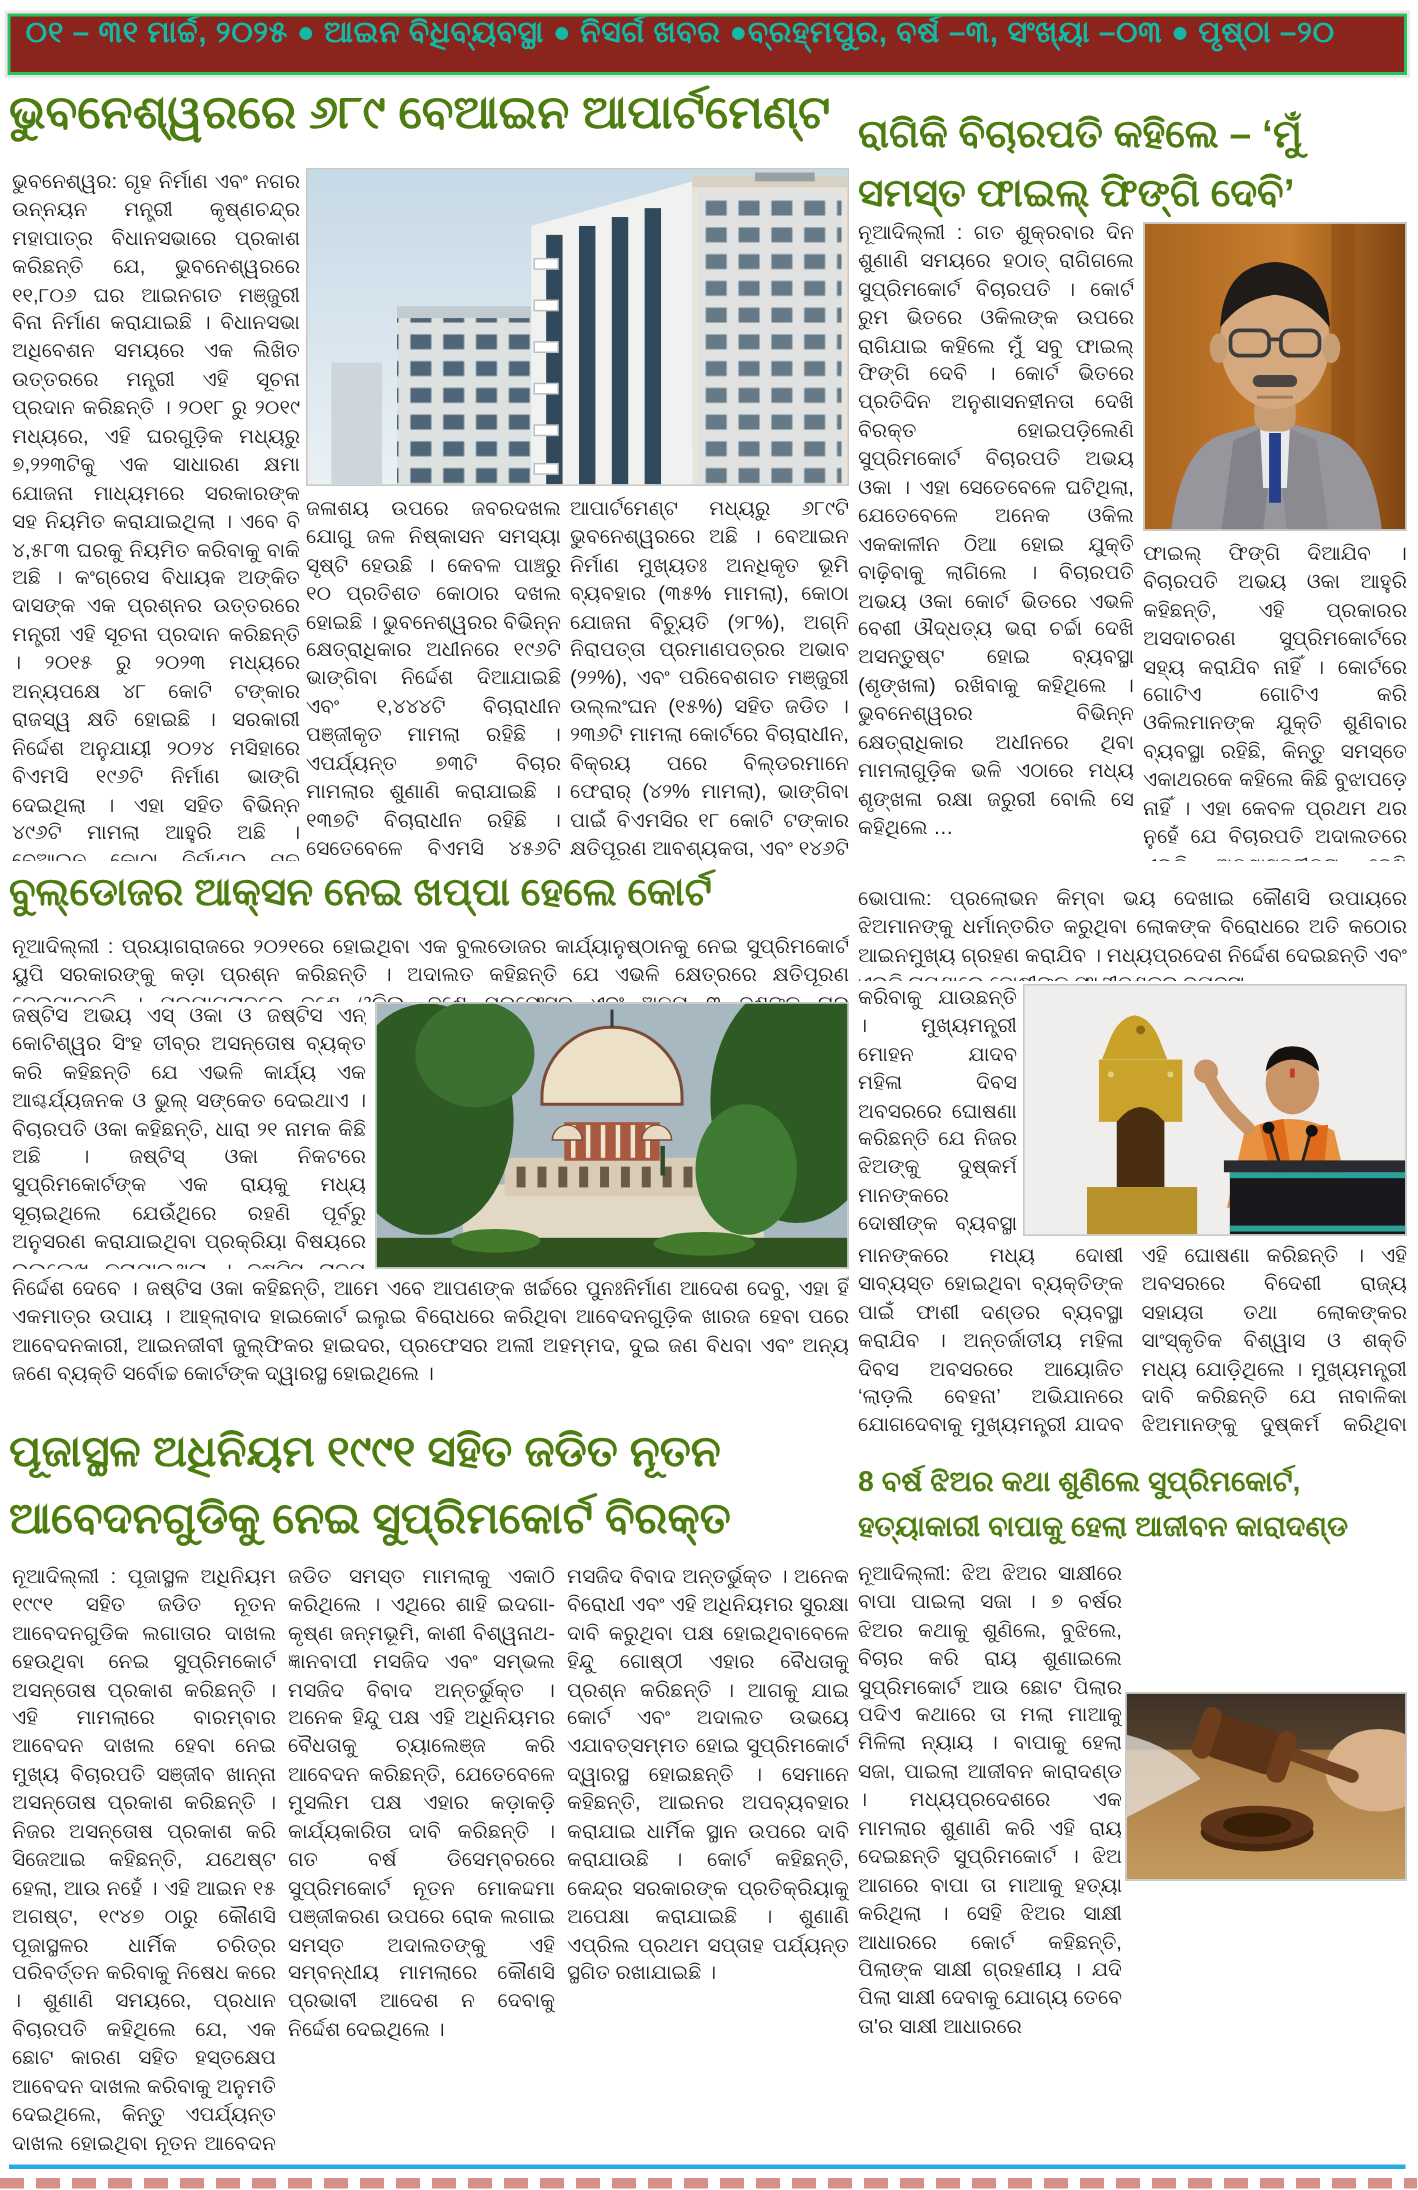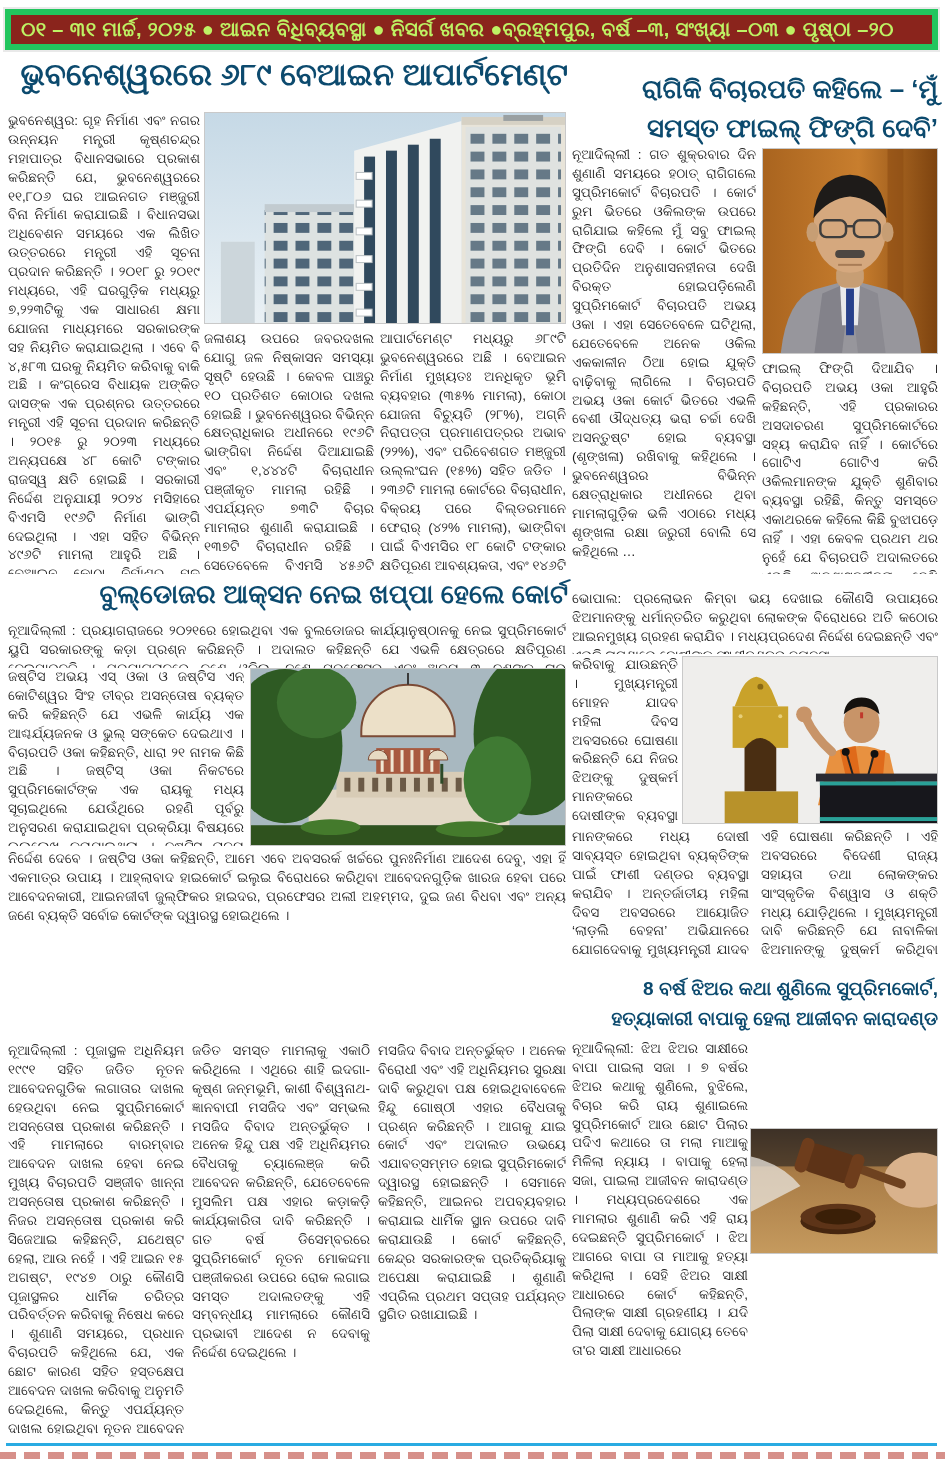--- a/index.html
+++ b/index.html
@@ -1,21 +1,21 @@
 <!DOCTYPE html>
 <html><head>
 <meta charset="utf-8">
 <style>
   html,body{margin:0;padding:0;background:#ffffff;}
   .page{position:relative;width:945px;height:1460px;background:#ffffff;overflow:hidden;
         font-family:"Liberation Sans","DejaVu Sans",sans-serif;color:#151515;}
   .masthead{position:absolute;left:5px;top:9px;width:933px;height:41px;background:#8a241c;
-            border:6px solid #22c55e;outline:2px solid #e9e9e9;display:flex;align-items:center;
-            color:#bef264;font-weight:bold;font-size:20px;letter-spacing:.3px;padding-left:10px;box-sizing:border-box;white-space:nowrap;overflow:hidden;}
-  .hl{position:absolute;font-weight:800;color:#0c4a6e;text-align:right;line-height:1.25;margin:0;}
+            border:2px solid #22c55e;outline:2px solid #e9e9e9;display:flex;
+            color:#14b8a6;font-weight:bold;font-size:20px;letter-spacing:.3px;padding-left:10px;box-sizing:border-box;white-space:nowrap;overflow:hidden;}
+  .hl{position:absolute;font-weight:800;color:#4d7c0f;text-align:left;line-height:1.25;margin:0;}
   .bodytext{position:absolute;font-size:13.5px;line-height:1.40;text-align:justify;color:#1c1c1c;overflow:hidden;}
   .photo{position:absolute;border:1px solid #c9c9c9;box-sizing:border-box;overflow:hidden;background:#ddd;}
   .photo svg{display:block;width:100%;height:100%;}
   .rule-blue{position:absolute;left:6px;top:1443px;width:931px;height:3px;background:#29abe2;}
   .rule-red{position:absolute;left:0;top:1452px;width:945px;height:7px;opacity:.55;
             background:repeating-linear-gradient(90deg,#b5352a 0 16px,#ffffff 16px 24px);}
 </style>
 </head>
 <body>
 
@@ -146,21 +146,21 @@
       <ellipse cx="34" cy="78" rx="58" ry="78" fill="#2e5a23"></ellipse>
       <ellipse cx="66" cy="34" rx="40" ry="36" fill="#3c7030"></ellipse>
       <ellipse cx="282" cy="66" rx="58" ry="82" fill="#2e5a23"></ellipse>
       <ellipse cx="248" cy="112" rx="34" ry="44" fill="#3f7a33"></ellipse>
       <rect y="158" width="316" height="20" fill="#2f521e"></rect>
       <ellipse cx="80" cy="160" rx="30" ry="8" fill="#447a2c"></ellipse>
       <ellipse cx="220" cy="162" rx="34" ry="8" fill="#447a2c"></ellipse>
     </svg>
   </div>
 
-  <div class="bodytext" style="left:8px;top:850px;width:558px;height:86px;">ନିର୍ଦ୍ଦେଶ ଦେବେ । ଜଷ୍ଟିସ ଓକା କହିଛନ୍ତି, ଆମେ ଏବେ ଅବସରର୍କ ଖର୍ଚ୍ଚରେ ପୁନଃନିର୍ମାଣ ଆଦେଶ ଦେବୁ, ଏହା ହିଁ ଏକମାତ୍ର ଉପାୟ । ଆହ୍ଲାବାଦ ହାଇକୋର୍ଟ ଇଲୁଇ ବିରୋଧରେ କରିଥିବା ଆବେଦନଗୁଡ଼ିକ ଖାରଜ ହେବା ପରେ ଆବେଦନକାରୀ, ଆଇନଜୀବୀ ଜୁଲ୍ଫିକର ହାଇଦର, ପ୍ରଫେସର ଅଲୀ ଅହମ୍ମଦ, ଦୁଇ ଜଣ ବିଧବା ଏବଂ ଅନ୍ୟ ଜଣେ ବ୍ୟକ୍ତି ସର୍ବୋଚ୍ଚ କୋର୍ଟଙ୍କ ଦ୍ୱାରସ୍ଥ ହୋଇଥିଲେ ।</div>
+  <div class="bodytext" style="left:8px;top:850px;width:558px;height:86px;">ନିର୍ଦ୍ଦେଶ ଦେବେ । ଜଷ୍ଟିସ ଓକା କହିଛନ୍ତି, ଆମେ ଏବେ ଆପଣଙ୍କ ଖର୍ଚ୍ଚରେ ପୁନଃନିର୍ମାଣ ଆଦେଶ ଦେବୁ, ଏହା ହିଁ ଏକମାତ୍ର ଉପାୟ । ଆହ୍ଲାବାଦ ହାଇକୋର୍ଟ ଇଲୁଇ ବିରୋଧରେ କରିଥିବା ଆବେଦନଗୁଡ଼ିକ ଖାରଜ ହେବା ପରେ ଆବେଦନକାରୀ, ଆଇନଜୀବୀ ଜୁଲ୍ଫିକର ହାଇଦର, ପ୍ରଫେସର ଅଲୀ ଅହମ୍ମଦ, ଦୁଇ ଜଣ ବିଧବା ଏବଂ ଅନ୍ୟ ଜଣେ ବ୍ୟକ୍ତି ସର୍ବୋଚ୍ଚ କୋର୍ଟଙ୍କ ଦ୍ୱାରସ୍ଥ ହୋଇଥିଲେ ।</div>
 
 
   <div class="bodytext" style="left:572px;top:590px;width:366px;height:64px;">ଭୋପାଲ: ପ୍ରଲୋଭନ କିମ୍ବା ଭୟ ଦେଖାଇ କୌଣସି ଉପାୟରେ ଝିଅମାନଙ୍କୁ ଧର୍ମାନ୍ତରିତ କରୁଥିବା ଲୋକଙ୍କ ବିରୋଧରେ ଅତି କଠୋର ଆଇନମୁଖ୍ୟ ଗ୍ରହଣ କରାଯିବ । ମଧ୍ୟପ୍ରଦେଶ ନିର୍ଦ୍ଦେଶ ଦେଇଛନ୍ତି ଏବଂ ଏଭଳି ଘଟଣାରେ ଦୋଷୀଙ୍କୁ ଫାଶୀଦଣ୍ଡର ବ୍ୟବସ୍ଥା</div>
 
   <div class="bodytext" style="left:572px;top:656px;width:106px;height:168px;">କରିବାକୁ ଯାଉଛନ୍ତି । ମୁଖ୍ୟମନ୍ତ୍ରୀ ମୋହନ ଯାଦବ ମହିଳା ଦିବସ ଅବସରରେ ଘୋଷଣା କରିଛନ୍ତି ଯେ ନିଜର ଝିଅଙ୍କୁ ଦୁଷ୍କର୍ମ ମାନଙ୍କରେ ଦୋଷୀଙ୍କ ବ୍ୟବସ୍ଥା କରାଯିବା ପରେ ଏବେ ଧର୍ମପରିବର୍ତ୍ତନ</div>
 
   <div class="photo" style="left:682px;top:656px;width:256px;height:168px;">
     <svg viewBox="0 0 256 168" preserveAspectRatio="none" role="img">
       <rect width="256" height="168" fill="#efeeec"></rect>
       <path d="M56 40 q6 -18 18 -20 q12 2 18 20 l4 10 -44 0 Z" fill="#c9a22a"></path>
@@ -184,20 +184,21 @@
       <circle cx="193" cy="98" r="4" fill="#111111"></circle>
       <rect x="134" y="118" width="122" height="8" fill="#2a2a31"></rect>
       <rect x="138" y="126" width="118" height="42" fill="#17171c"></rect>
       <rect x="138" y="126" width="118" height="4" fill="#2aa198"></rect>
       <rect x="138" y="162" width="118" height="4" fill="#2aa198"></rect>
     </svg>
   </div>
 
   <div class="bodytext" style="left:572px;top:828px;width:366px;height:142px;column-count:2;column-gap:12px;">ମାନଙ୍କରେ ମଧ୍ୟ ଦୋଷୀ ସାବ୍ୟସ୍ତ ହୋଇଥିବା ବ୍ୟକ୍ତିଙ୍କ ପାଇଁ ଫାଶୀ ଦଣ୍ଡର ବ୍ୟବସ୍ଥା କରାଯିବ । ଅନ୍ତର୍ଜାତୀୟ ମହିଳା ଦିବସ ଅବସରରେ ଆୟୋଜିତ ‘ଲାଡ଼ଲି ବେହନା’ ଅଭିଯାନରେ ଯୋଗଦେବାକୁ ମୁଖ୍ୟମନ୍ତ୍ରୀ ଯାଦବ ଏହି ଘୋଷଣା କରିଛନ୍ତି । ଏହି ଅବସରରେ ବିଦେଶୀ ରାଜ୍ୟ ସହାୟତା ତଥା ଲୋକଙ୍କର ସାଂସ୍କୃତିକ ବିଶ୍ୱାସ ଓ ଶକ୍ତି ମଧ୍ୟ ଯୋଡ଼ିଥିଲେ । ମୁଖ୍ୟମନ୍ତ୍ରୀ ଦାବି କରିଛନ୍ତି ଯେ ନାବାଳିକା ଝିଅମାନଙ୍କୁ ଦୁଷ୍କର୍ମ କରିଥିବା ଦୋଷୀଙ୍କୁ ଫାଶୀ ଦଣ୍ଡ ଦେବା ପାଇଁ ଆଇନ କରାଯାଇଛି । ତେବେ ଯେଭଳିଭାବେ ଝିଅମାନଙ୍କ ପ୍ରତି ବର୍ବରତା ଦେଖାଯାଉଛି ସେମାନଙ୍କ ମଧ୍ୟ ଛଡ଼ାଯିବ ନାହିଁ । ଏବେ ଝିଅମାନଙ୍କୁ ଭୟ ଓ ପ୍ରଲୋଭନ ଦେଖାଇ ଧର୍ମପରିବର୍ତ୍ତନ କ୍ଷେତ୍ରରେ ଆମେ ଫାଶୀ ଦଣ୍ଡ ବ୍ୟବସ୍ଥା କରିବୁ ବୋଲି ମୁଖ୍ୟମନ୍ତ୍ରୀ କହିଛନ୍ତି ।</div>
 
+  <h2 class="hl" style="left:6px;top:946px;width:562px;font-size:29px;line-height:1.55;">ପୂଜାସ୍ଥଳ ଅଧିନିୟମ ୧୯୯୧ ସହିତ ଜଡିତ ନୂତନ ଆବେଦନଗୁଡିକୁ ନେଇ ସୁପ୍ରିମକୋର୍ଟ ବିରକ୍ତ</h2>
 
   <div class="bodytext" style="left:8px;top:1042px;width:176px;height:396px;">ନୂଆଦିଲ୍ଲୀ : ପୂଜାସ୍ଥଳ ଅଧିନିୟମ ୧୯୯୧ ସହିତ ଜଡିତ ନୂତନ ଆବେଦନଗୁଡିକ ଲଗାତାର ଦାଖଲ ହେଉଥିବା ନେଇ ସୁପ୍ରିମକୋର୍ଟ ଅସନ୍ତୋଷ ପ୍ରକାଶ କରିଛନ୍ତି । ଏହି ମାମଲାରେ ବାରମ୍ବାର ଆବେଦନ ଦାଖଲ ହେବା ନେଇ ମୁଖ୍ୟ ବିଚାରପତି ସଞ୍ଜୀବ ଖାନ୍ନା ଅସନ୍ତୋଷ ପ୍ରକାଶ କରିଛନ୍ତି । ନିଜର ଅସନ୍ତୋଷ ପ୍ରକାଶ କରି ସିଜେଆଇ କହିଛନ୍ତି, ଯଥେଷ୍ଟ ହେଲା, ଆଉ ନହେଁ । ଏହି ଆଇନ ୧୫ ଅଗଷ୍ଟ, ୧୯୪୭ ଠାରୁ କୌଣସି ପୂଜାସ୍ଥଳର ଧାର୍ମିକ ଚରିତ୍ର ପରିବର୍ତ୍ତନ କରିବାକୁ ନିଷେଧ କରେ । ଶୁଣାଣି ସମୟରେ, ପ୍ରଧାନ ବିଚାରପତି କହିଥିଲେ ଯେ, ଏକ ଛୋଟ କାରଣ ସହିତ ହସ୍ତକ୍ଷେପ ଆବେଦନ ଦାଖଲ କରିବାକୁ ଅନୁମତି ଦେଇଥିଲେ, କିନ୍ତୁ ଏପର୍ଯ୍ୟନ୍ତ ଦାଖଲ ହୋଇଥିବା ନୂତନ ଆବେଦନ ଉପରେ</div>
   <div class="bodytext" style="left:192px;top:1042px;width:178px;height:396px;">ଜଡିତ ସମସ୍ତ ମାମଲାକୁ ଏକାଠି କରିଥିଲେ । ଏଥିରେ ଶାହି ଇଦଗା-କୃଷ୍ଣ ଜନ୍ମଭୂମି, କାଶୀ ବିଶ୍ୱନାଥ-ଜ୍ଞାନବାପୀ ମସଜିଦ ଏବଂ ସମ୍ଭଲ ମସଜିଦ ବିବାଦ ଅନ୍ତର୍ଭୁକ୍ତ । ଅନେକ ହିନ୍ଦୁ ପକ୍ଷ ଏହି ଅଧିନିୟମର ବୈଧତାକୁ ଚ୍ୟାଲେଞ୍ଜ କରି ଆବେଦନ କରିଛନ୍ତି, ଯେତେବେଳେ ମୁସଲିମ ପକ୍ଷ ଏହାର କଡ଼ାକଡ଼ି କାର୍ଯ୍ୟକାରିତା ଦାବି କରିଛନ୍ତି । ଗତ ବର୍ଷ ଡିସେମ୍ବରରେ ସୁପ୍ରିମକୋର୍ଟ ନୂତନ ମୋକଦ୍ଦମା ପଞ୍ଜୀକରଣ ଉପରେ ରୋକ ଲଗାଇ ସମସ୍ତ ଅଦାଲତଙ୍କୁ ଏହି ସମ୍ବନ୍ଧୀୟ ମାମଲାରେ କୌଣସି ପ୍ରଭାବୀ ଆଦେଶ ନ ଦେବାକୁ ନିର୍ଦ୍ଦେଶ ଦେଇଥିଲେ ।</div>
   <div class="bodytext" style="left:378px;top:1042px;width:188px;height:396px;">ମସଜିଦ ବିବାଦ ଅନ୍ତର୍ଭୁକ୍ତ । ଅନେକ ବିରୋଧୀ ଏବଂ ଏହି ଅଧିନିୟମର ସୁରକ୍ଷା ଦାବି କରୁଥିବା ପକ୍ଷ ହୋଇଥିବାବେଳେ ହିନ୍ଦୁ ଗୋଷ୍ଠୀ ଏହାର ବୈଧତାକୁ ପ୍ରଶ୍ନ କରିଛନ୍ତି । ଆଗକୁ ଯାଇ କୋର୍ଟ ଏବଂ ଅଦାଲତ ଉଭୟେ ଏଯାବତ୍‌ସମ୍ମତ ହୋଇ ସୁପ୍ରିମକୋର୍ଟ ଦ୍ୱାରସ୍ଥ ହୋଇଛନ୍ତି । ସେମାନେ କହିଛନ୍ତି, ଆଇନର ଅପବ୍ୟବହାର କରାଯାଇ ଧାର୍ମିକ ସ୍ଥାନ ଉପରେ ଦାବି କରାଯାଉଛି । କୋର୍ଟ କହିଛନ୍ତି, କେନ୍ଦ୍ର ସରକାରଙ୍କ ପ୍ରତିକ୍ରିୟାକୁ ଅପେକ୍ଷା କରାଯାଇଛି । ଶୁଣାଣି ଏପ୍ରିଲ ପ୍ରଥମ ସପ୍ତାହ ପର୍ଯ୍ୟନ୍ତ ସ୍ଥଗିତ ରଖାଯାଇଛି ।</div>
 
   <h2 class="hl" style="left:572px;top:974px;width:366px;font-size:19px;line-height:1.6;">8 ବର୍ଷ ଝିଅର କଥା ଶୁଣିଲେ ସୁପ୍ରିମକୋର୍ଟ, ହତ୍ୟାକାରୀ ବାପାକୁ ହେଲା ଆଜୀବନ କାରାଦଣ୍ଡ</h2>
 
   <div class="bodytext" style="left:572px;top:1040px;width:176px;height:398px;">ନୂଆଦିଲ୍ଲୀ: ଝିଅ ଝିଅର ସାକ୍ଷୀରେ ବାପା ପାଇଲା ସଜା । ୭ ବର୍ଷର ଝିଅର କଥାକୁ ଶୁଣିଲେ, ବୁଝିଲେ, ବିଚାର କରି ରାୟ ଶୁଣାଇଲେ ସୁପ୍ରିମକୋର୍ଟ ଆଉ ଛୋଟ ପିଲାର ପଦିଏ କଥାରେ ତା ମଲା ମାଆକୁ ମିଳିଲା ନ୍ୟାୟ । ବାପାକୁ ହେଲା ସଜା, ପାଇଲା ଆଜୀବନ କାରାଦଣ୍ଡ । ମଧ୍ୟପ୍ରଦେଶରେ ଏକ ମାମଲାର ଶୁଣାଣି କରି ଏହି ରାୟ ଦେଇଛନ୍ତି ସୁପ୍ରିମକୋର୍ଟ । ଝିଅ ଆଗରେ ବାପା ତା ମାଆକୁ ହତ୍ୟା କରିଥିଲା । ସେହି ଝିଅର ସାକ୍ଷୀ ଆଧାରରେ କୋର୍ଟ କହିଛନ୍ତି, ପିଲାଙ୍କ ସାକ୍ଷୀ ଗ୍ରହଣୀୟ । ଯଦି ପିଲା ସାକ୍ଷୀ ଦେବାକୁ ଯୋଗ୍ୟ ତେବେ ତା'ର ସାକ୍ଷୀ ଆଧାରରେ</div>
 
   <div class="photo" style="left:750px;top:1128px;width:188px;height:126px;">

